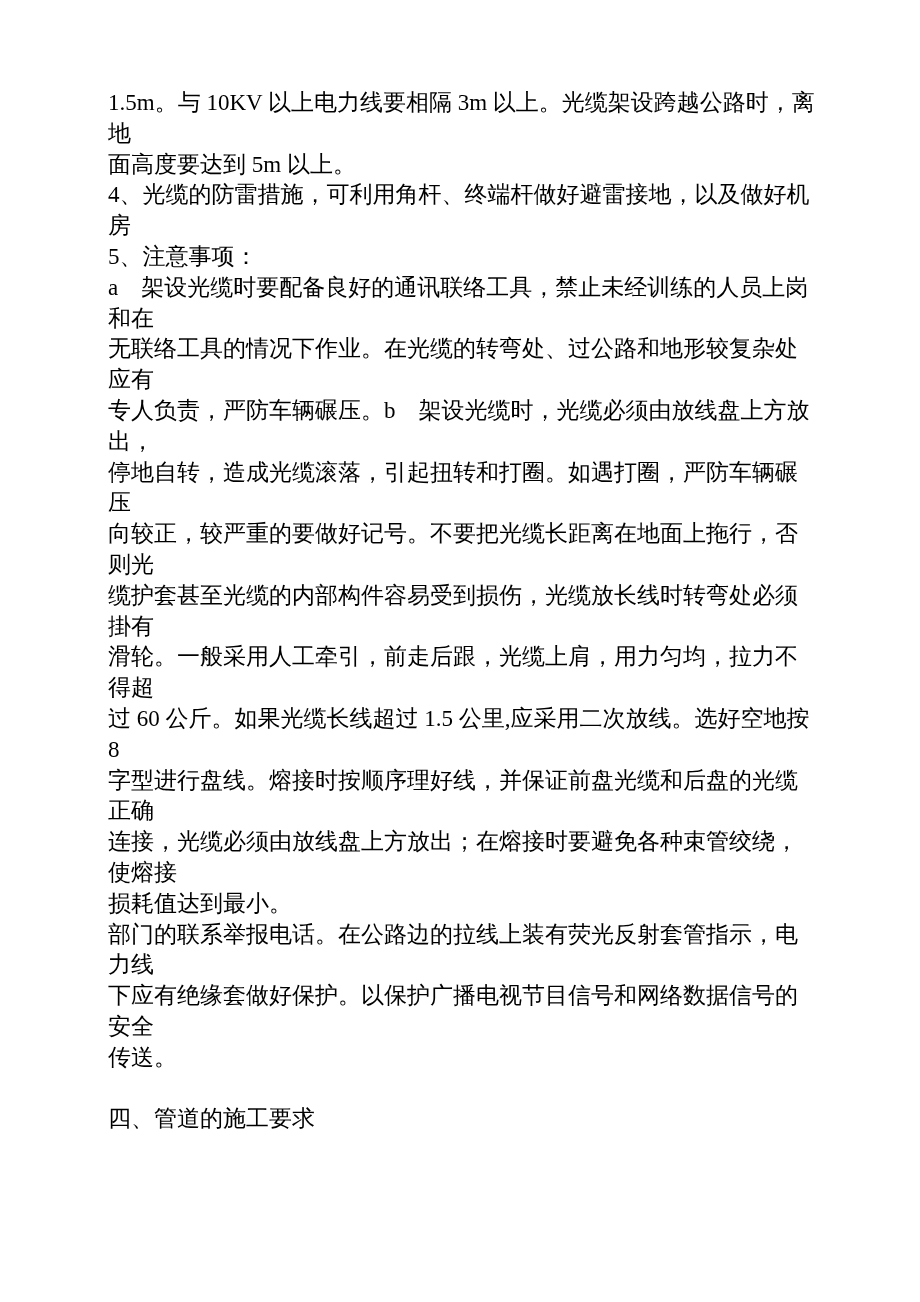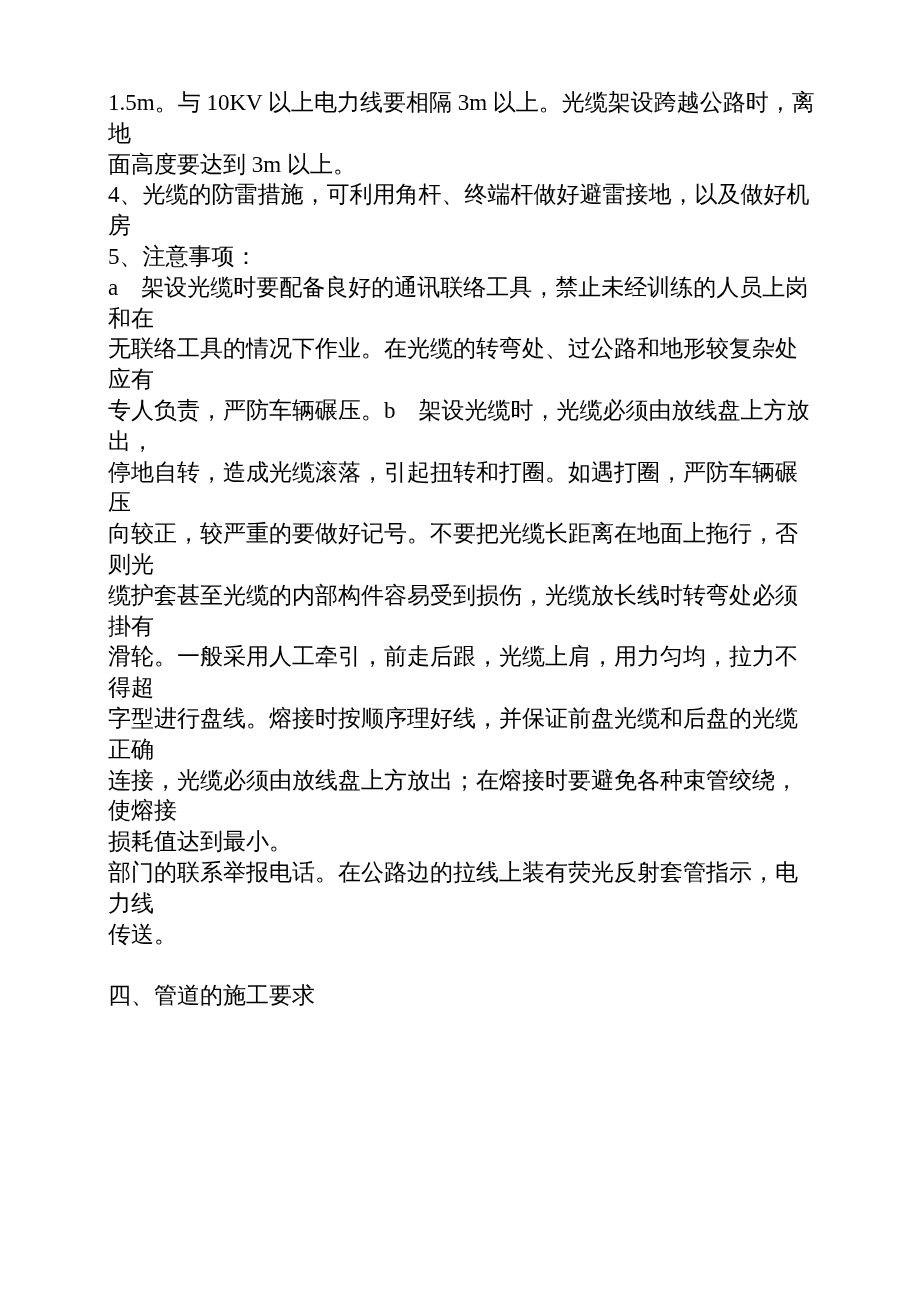--- a/index.html
+++ b/index.html
@@ -24,31 +24,33 @@
     white-space: pre-wrap;
     text-align: left;
   }
   .line.indented { text-indent: 29px; }
 </style>
 </head>
 <body>
 
 <div class="doc-page">
   <div class="line">1.5m。与 10KV 以上电力线要相隔 3m 以上。光缆架设跨越公路时，离地</div>
-  <div class="line">面高度要达到 3m 以上。</div>
+  <div class="line">面高度要达到 5m 以上。</div>
   <div class="line">4、光缆的防雷措施，可利用角杆、终端杆做好避雷接地，以及做好机房</div>
   <div class="line">5、注意事项：</div>
   <div class="line">a　架设光缆时要配备良好的通讯联络工具，禁止未经训练的人员上岗和在</div>
   <div class="line">无联络工具的情况下作业。在光缆的转弯处、过公路和地形较复杂处应有</div>
   <div class="line">专人负责，严防车辆碾压。b　架设光缆时，光缆必须由放线盘上方放出，</div>
   <div class="line">停地自转，造成光缆滚落，引起扭转和打圈。如遇打圈，严防车辆碾压</div>
   <div class="line">向较正，较严重的要做好记号。不要把光缆长距离在地面上拖行，否则光</div>
   <div class="line">缆护套甚至光缆的内部构件容易受到损伤，光缆放长线时转弯处必须掛有</div>
   <div class="line">滑轮。一般采用人工牵引，前走后跟，光缆上肩，用力匀均，拉力不得超</div>
+  <div class="line">过 60 公斤。如果光缆长线超过 1.5 公里,应采用二次放线。选好空地按 8</div>
   <div class="line">字型进行盘线。熔接时按顺序理好线，并保证前盘光缆和后盘的光缆正确</div>
   <div class="line">连接，光缆必须由放线盘上方放出；在熔接时要避免各种束管绞绕，使熔接</div>
   <div class="line">损耗值达到最小。</div>
   <div class="line">部门的联系举报电话。在公路边的拉线上装有荧光反射套管指示，电力线</div>
+  <div class="line">下应有绝缘套做好保护。以保护广播电视节目信号和网络数据信号的安全</div>
   <div class="line">传送。</div>
   <div class="line"></div>
   <div class="line">四、管道的施工要求</div>
 
 </div>
 
 </body></html>

